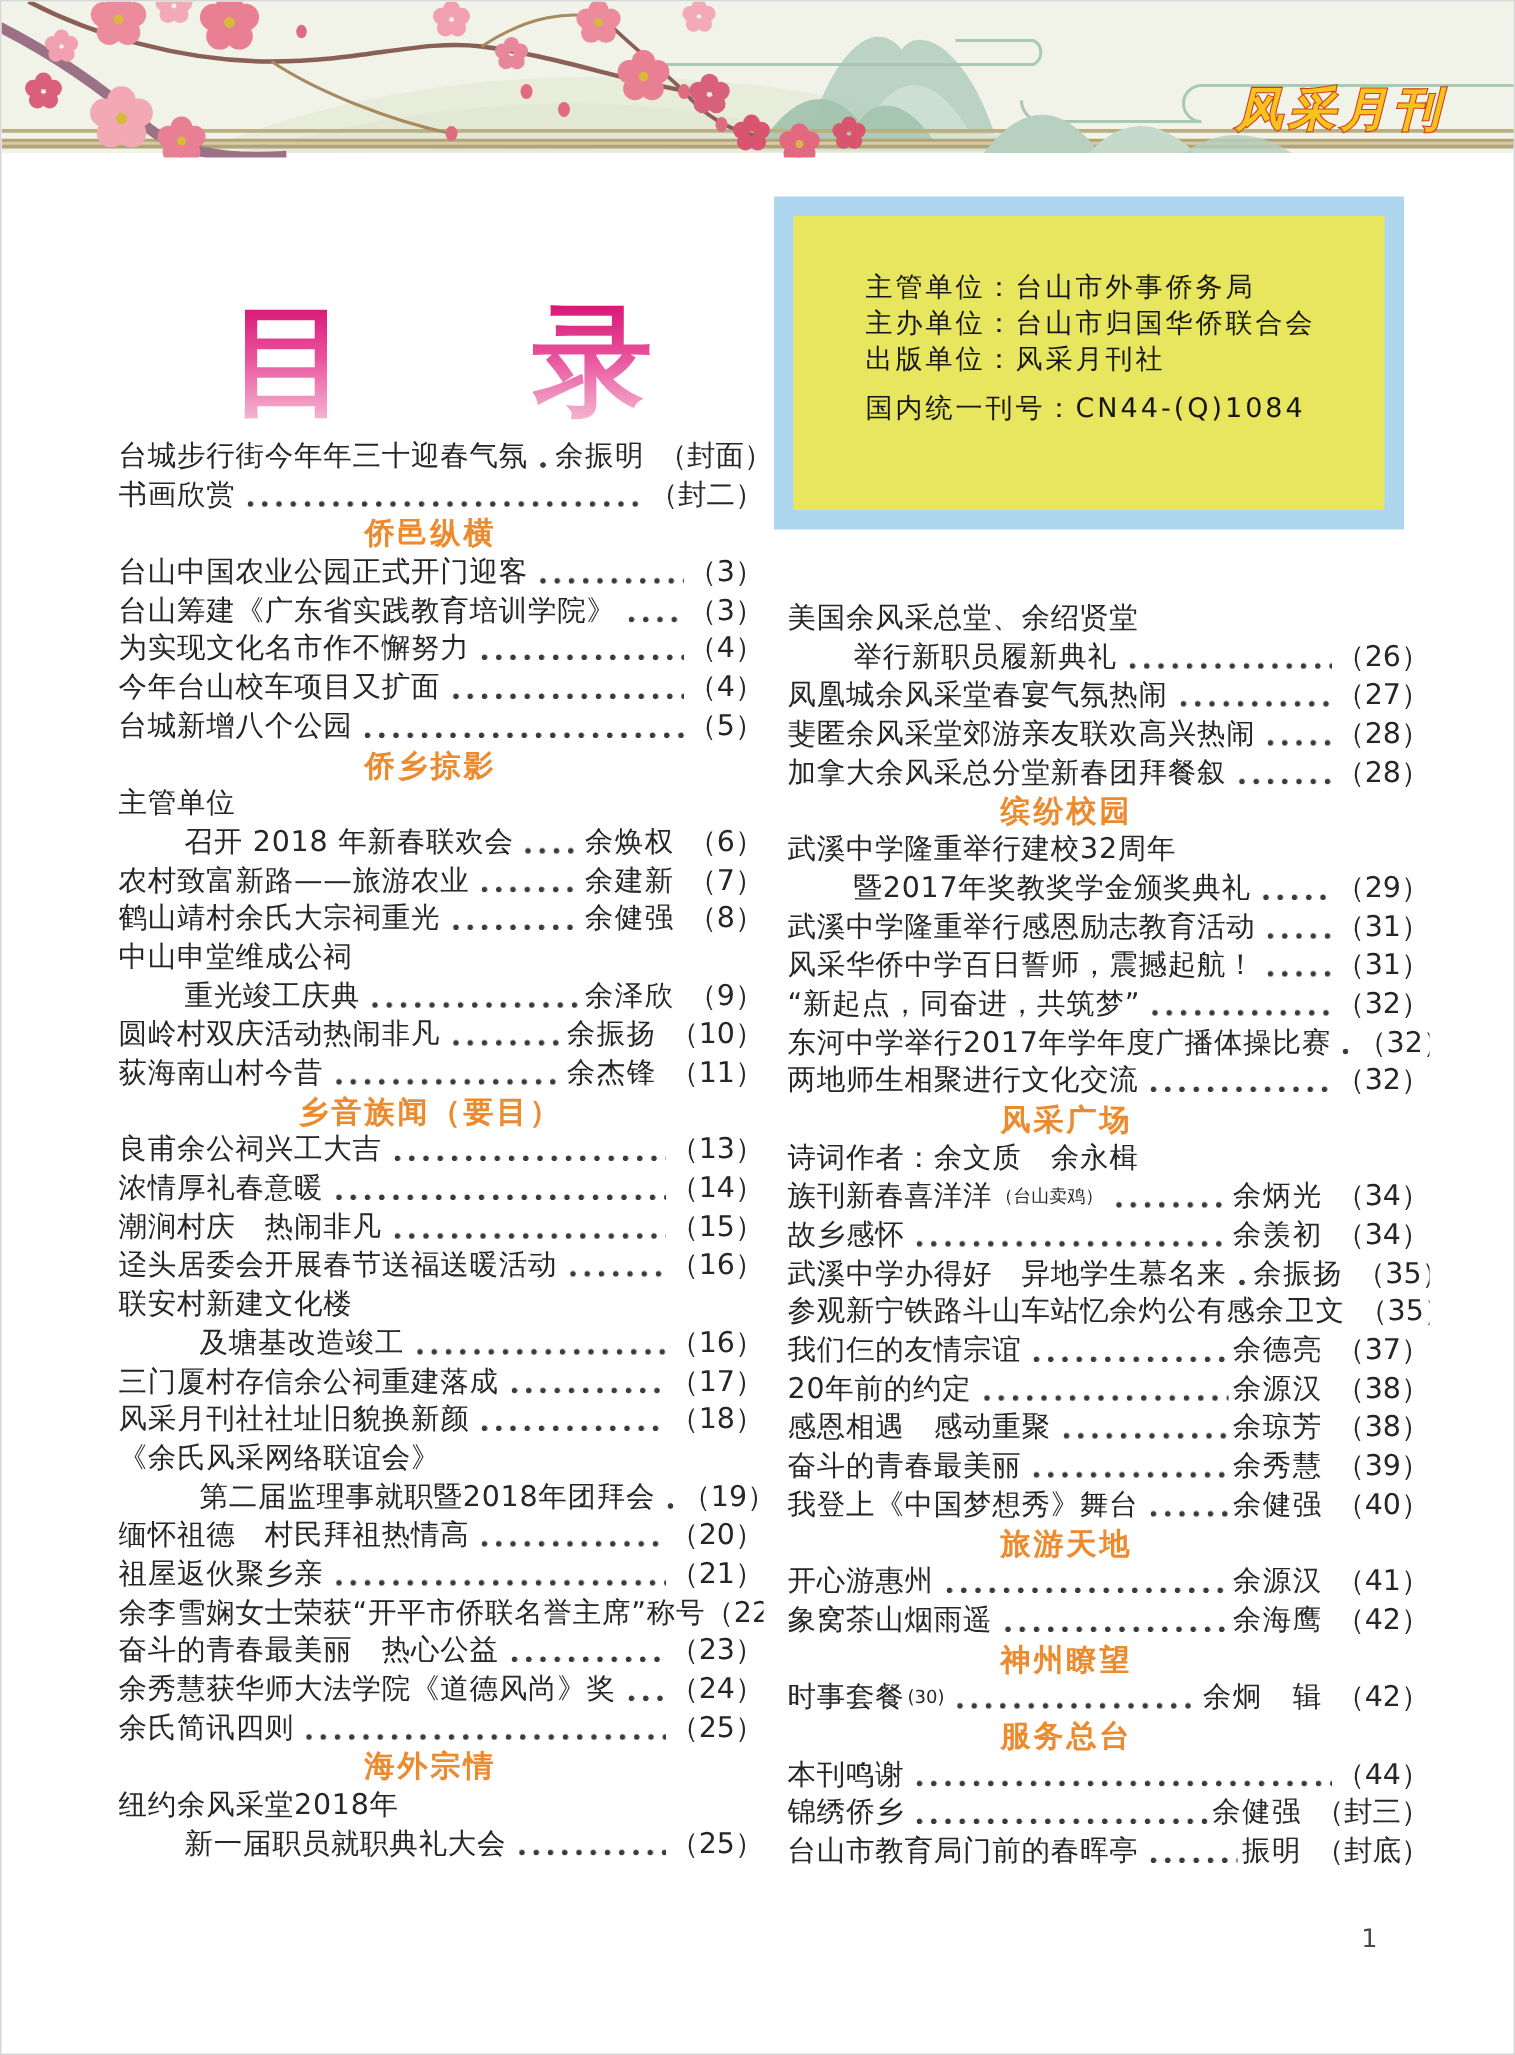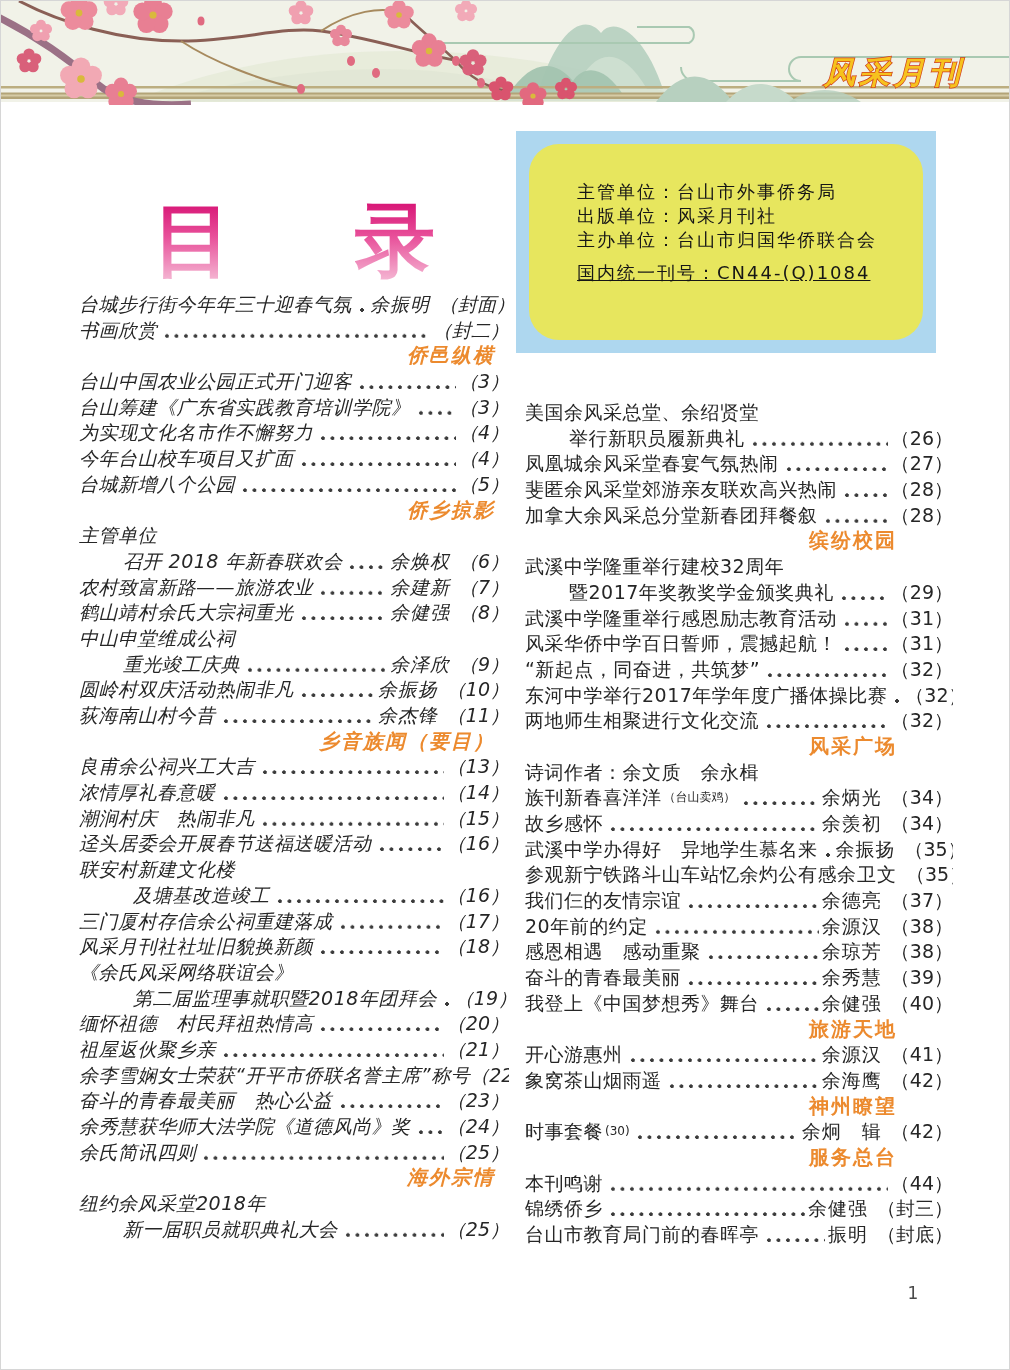--- a/index.html
+++ b/index.html
@@ -15,40 +15,40 @@
              display:flex;justify-content:space-between;}
   .toc-char{font-size:80px;font-weight:bold;line-height:1.05;
             background:linear-gradient(180deg,#d60f72 0%,#e8509a 45%,#f5bcd6 100%);
             -webkit-background-clip:text;background-clip:text;color:transparent;}
 
   
   .pubbox{position:absolute;left:515px;top:130px;width:420px;height:222px;
           background:#aed7ef;}
   .pubbox-inner{position:absolute;left:13px;top:13px;right:13px;bottom:13px;
           background:#e7e65e;box-sizing:border-box;padding:36px 10px 0 48px;
-          color:#161616;font-size:18px;letter-spacing:2px;border-radius:30px;}
+          color:#161616;font-size:18px;letter-spacing:2px;}
   .pub-line{line-height:24px;white-space:nowrap;}
-  .issn{margin-top:9px;text-decoration:underline;}
+  .issn{margin-top:9px;}
 
   
   .col{position:absolute;font-size:19px;color:#262626;}
-  .col-left{left:78px;top:291px;width:430px;font-style:italic;}
+  .col-left{left:78px;top:291px;width:430px;}
   .col-right{left:524px;top:399px;width:428px;}
   .entry{display:flex;height:25.7px;line-height:25.7px;white-space:nowrap;overflow:hidden;}
   .t{letter-spacing:0.5px;}
   .ind1{padding-left:44px;}
   .ind2{padding-left:54px;}
   .dots{flex:1 1 auto;min-width:8px;margin:0 3px 0 7px;
         background-image:radial-gradient(circle at 3px 18px,#3a3a3a 1.6px,rgba(0,0,0,0) 2.1px);
         background-size:9.5px 25.7px;background-repeat:repeat-x;}
   .gap{flex:1 1 auto;}
   .author{margin-right:9px;letter-spacing:1px;}
   .page-no{text-align:right;letter-spacing:0;}
   .note{font-size:12px;margin-left:2px;align-self:center;}
-  .section{height:25.7px;line-height:25.7px;text-align:right;color:#ec8a2e;
+  .section{height:25.7px;line-height:25.7px;text-align:center;color:#ec8a2e;
            font-weight:bold;font-size:20px;letter-spacing:2px;}
   .col-left .section{padding-right:14px;}
   .col-right .section{padding-right:56px;}
 
   .page-num{position:absolute;left:896px;top:1282px;width:32px;text-align:center;
             font-size:17px;color:#4a4a4a;}
 </style>
 </head>
 <body>
 
@@ -136,22 +136,22 @@
   </svg>
 
   <div class="toc-title">
     <span class="toc-char">目</span>
     <span class="toc-char">录</span>
   </div>
 
   <div class="pubbox">
     <div class="pubbox-inner">
       <div class="pub-line">主管单位：台山市外事侨务局</div>
+      <div class="pub-line">主办单位：台山市归国华侨联合会</div>
       <div class="pub-line">出版单位：风采月刊社</div>
-      <div class="pub-line">主办单位：台山市归国华侨联合会</div>
       <div class="pub-line issn">国内统一刊号：CN44-(Q)1084</div>
     </div>
   </div>
 
   <div id="col-left" class="col col-left">
       <div class="entry">
         <span class="t">台城步行街今年年三十迎春气氛</span>
         <span class="dots"></span>
         <span class="author">余振明</span>
         <span class="page-no">（封面）</span>

